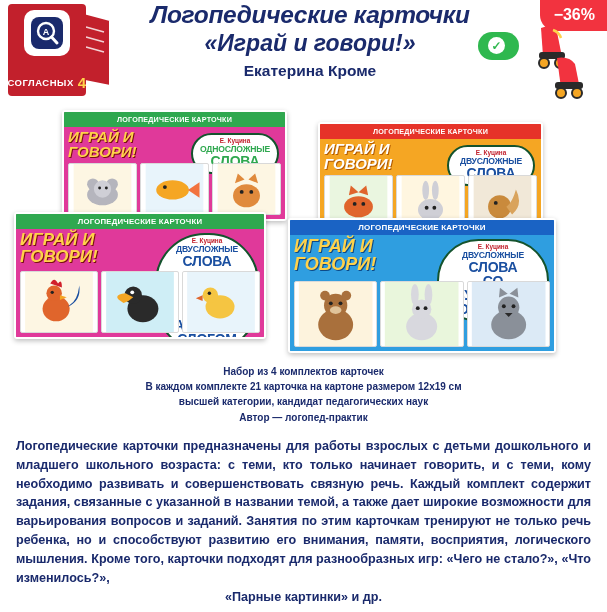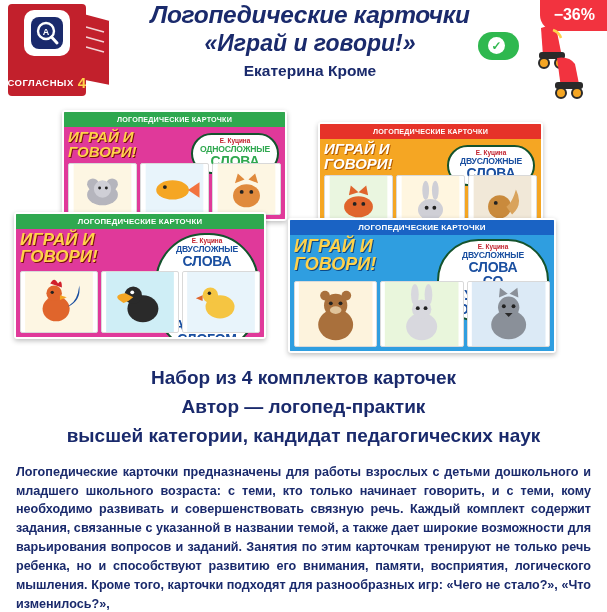--- a/index.html
+++ b/index.html
@@ -201,21 +201,21 @@
     overflow: hidden;
     position: relative;
   }
 
   
   .summary {
     margin-top: 6px;
     text-align: center;
     color: #1a2a6c;
     font-weight: bold;
-    font-size: 19px;
+    font-size: 10px;
     line-height: 1.52;
   }
   .desc {
     margin: 12px 16px 0;
     text-align: justify;
     font-size: 12.6px;
     line-height: 1.5;
     font-weight: bold;
     color: #1a2a6c;
   }
@@ -469,20 +469,21 @@
             </svg>
         </div>
       </div>
     </div>
   </div>
 
 </div>
 
 <div class="summary">
   <div>Набор из 4 комплектов карточек</div>
+  <div>В каждом комплекте 21 карточка на картоне размером 12х19 см</div>
+  <div>высшей категории, кандидат педагогических наук</div>
   <div>Автор — логопед-практик</div>
-  <div>высшей категории, кандидат педагогических наук</div>
 </div>
 
 <div class="desc">
   <span>Логопедические карточки предназначены для работы взрослых с детьми дошкольного и младшего школьного возраста: с теми, кто только начинает говорить, и с теми, кому необходимо развивать и совершенствовать связную речь. Каждый комплект содержит задания, связанные с указанной в названии темой, а также дает широкие возможности для варьирования вопросов и заданий. Занятия по этим карточкам тренируют не только речь ребенка, но и способствуют развитию его внимания, памяти, восприятия, логического мышления. Кроме того, карточки подходят для разнообразных игр: «Чего не стало?», «Что изменилось?»,</span>
   <span class="last">«Парные картинки» и др.</span>
 </div>
 
 </body></html>

